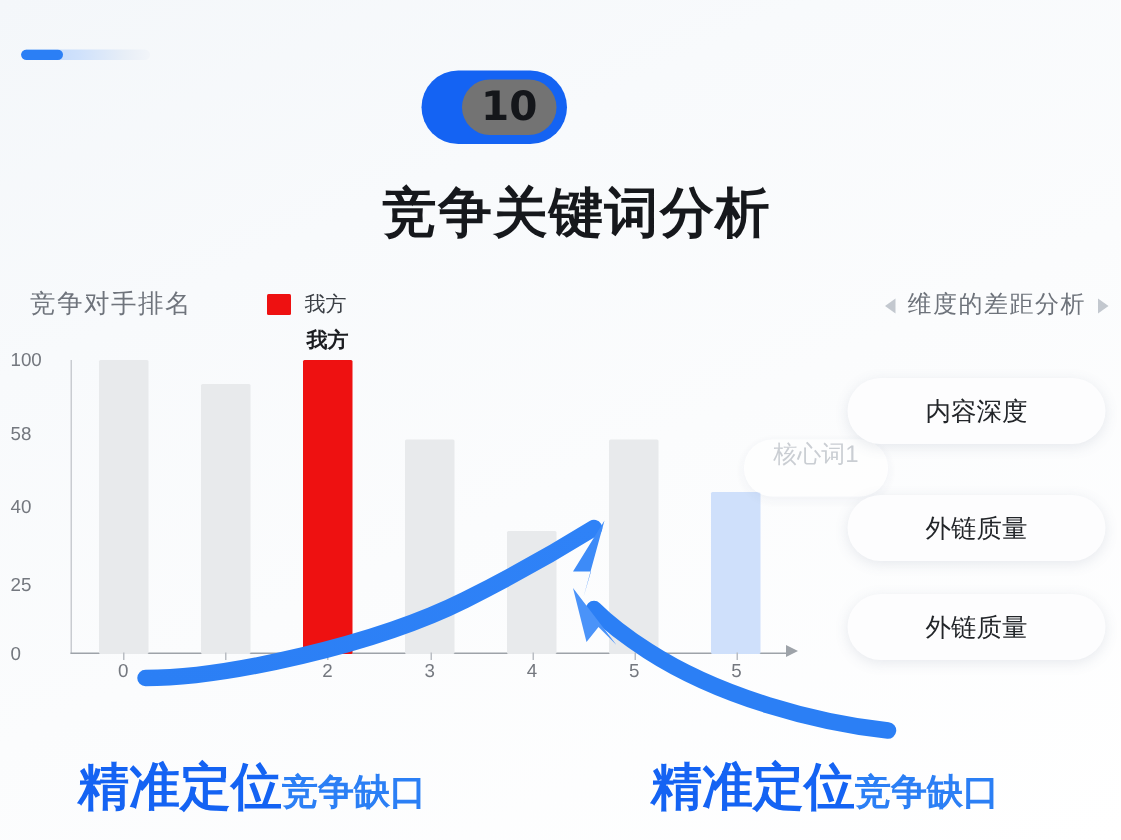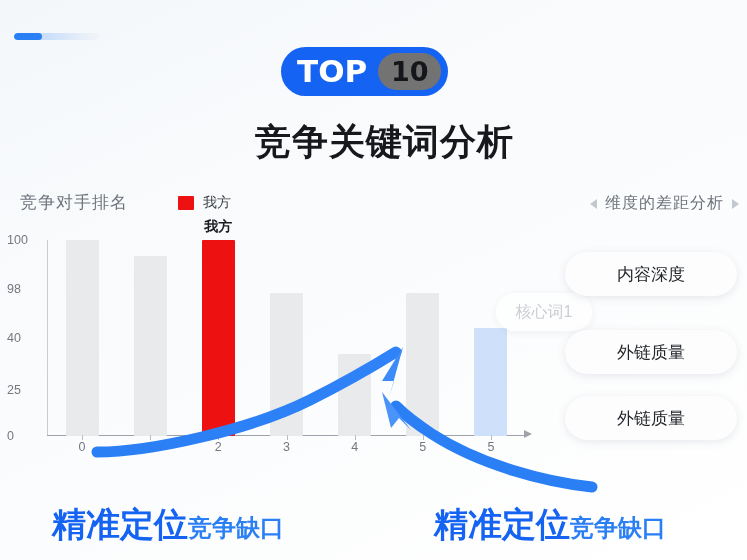--- a/index.html
+++ b/index.html
@@ -75,21 +75,21 @@
   #right-header .rh-label{ font-size:16px; color:#6e737b; letter-spacing:1px; }
 
   .dim-card{ position:absolute; right:10px; width:172px; height:44px; border-radius:23px;
     background:#fdfdfe; box-shadow:0 2px 9px rgba(80,95,120,.13);
     display:flex; align-items:center; justify-content:center;
     font-size:17px; color:#222529; }
 
   #ghost-pill{ position:absolute; left:496px; top:293px; width:96px; height:38px;
     border-radius:20px; background:rgba(255,255,255,.72);
     box-shadow:0 2px 8px rgba(90,105,130,.09);
-    display:flex; align-items:center; justify-content:center;
+    display:flex; justify-content:center;
     font-size:16px; color:#c2c6cc; opacity:.85; }
 
   
   .callout{ position:absolute; top:502px; display:flex; align-items:baseline; }
   .callout .c-strong{ font-size:34px; font-weight:800; color:#1463f3; letter-spacing:0px; }
   .callout .c-weak{ font-size:24px; font-weight:700; color:#2b7ff5; letter-spacing:0px; }
   #callout-left{ left:52px; }
   #callout-right{ left:434px; }
 
   #arrows{ position:absolute; left:0; top:0; width:747px; height:560px; pointer-events:none; }
@@ -98,41 +98,40 @@
 <body>
 
 <div class="stage">
 
   <div id="progress-indicator">
     <div class="fill" style="width: 33%;"></div>
   </div>
 
 
   <div id="top-badge">
-    <span class="badge-word">TOP</span>
     <span class="badge-num">10</span>
   </div>
 
   <div id="subtitle">
     <span>竞争关键词分析</span>
   </div>
 
   <div id="chart-panel">
     <div id="chart-legend-title">竞争对手排名</div>
     <div id="legend-group">
       <span class="swatch"></span>
       <span class="lg-label">我方</span>
     </div>
 
     <div id="plot">
       <div id="yaxis">
           <div class="ytick" style="top: 210px;">0</div>
           <div class="ytick" style="top: 164px;">25</div>
           <div class="ytick" style="top: 112px;">40</div>
-          <div class="ytick" style="top: 63px;">98</div>
+          <div class="ytick" style="top: 63px;">58</div>
           <div class="ytick" style="top: 14px;">100</div>
         </div>
       <div id="axis-line-y"></div>
       <div id="axis-line-x"></div>
       <div id="axis-arrow-x"></div>
       <div id="bars">
           <div class="bar" style="height: 196px; width: 33px; left: 17.5714px; background: rgb(232, 234, 236);"></div>
           <div class="bar" style="height: 180.32px; width: 33px; left: 85.7143px; background: rgb(232, 234, 236);"></div>
           <div class="bar" style="height: 196px; width: 33px; left: 153.857px; background: rgb(238, 17, 17);"></div>
           <div class="bar" style="height: 143.08px; width: 33px; left: 222px; background: rgb(232, 234, 236);"></div>

